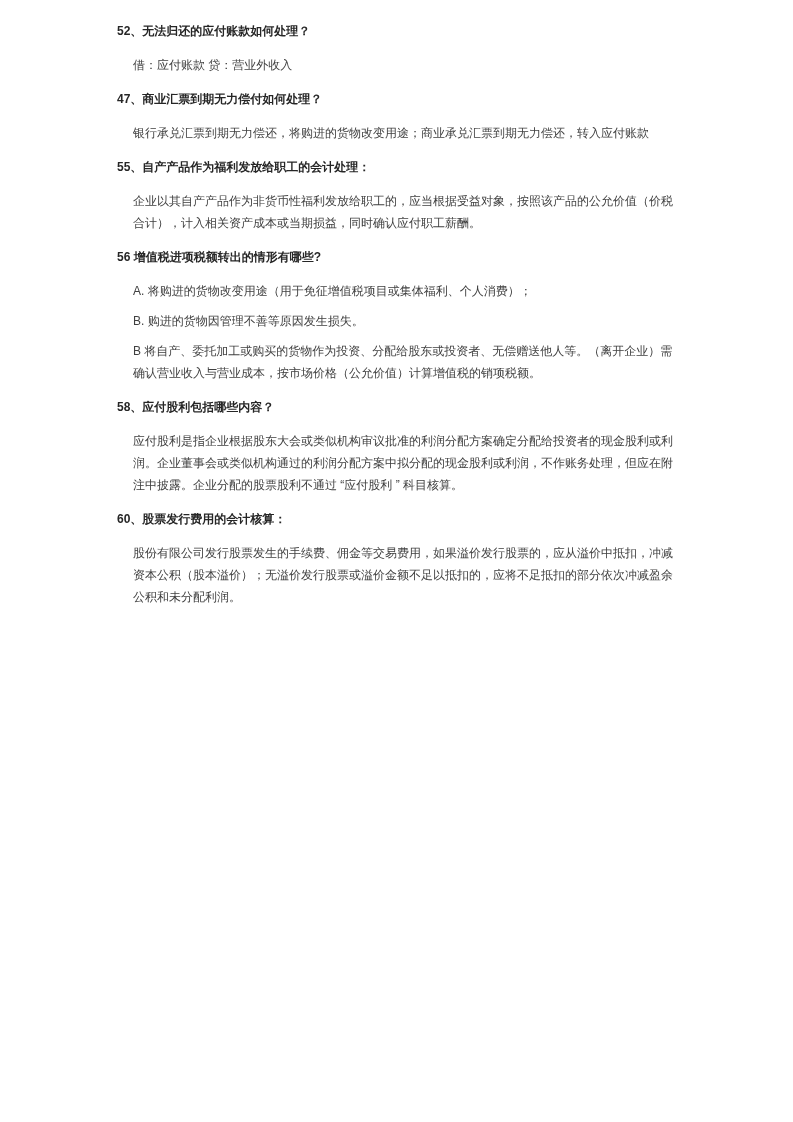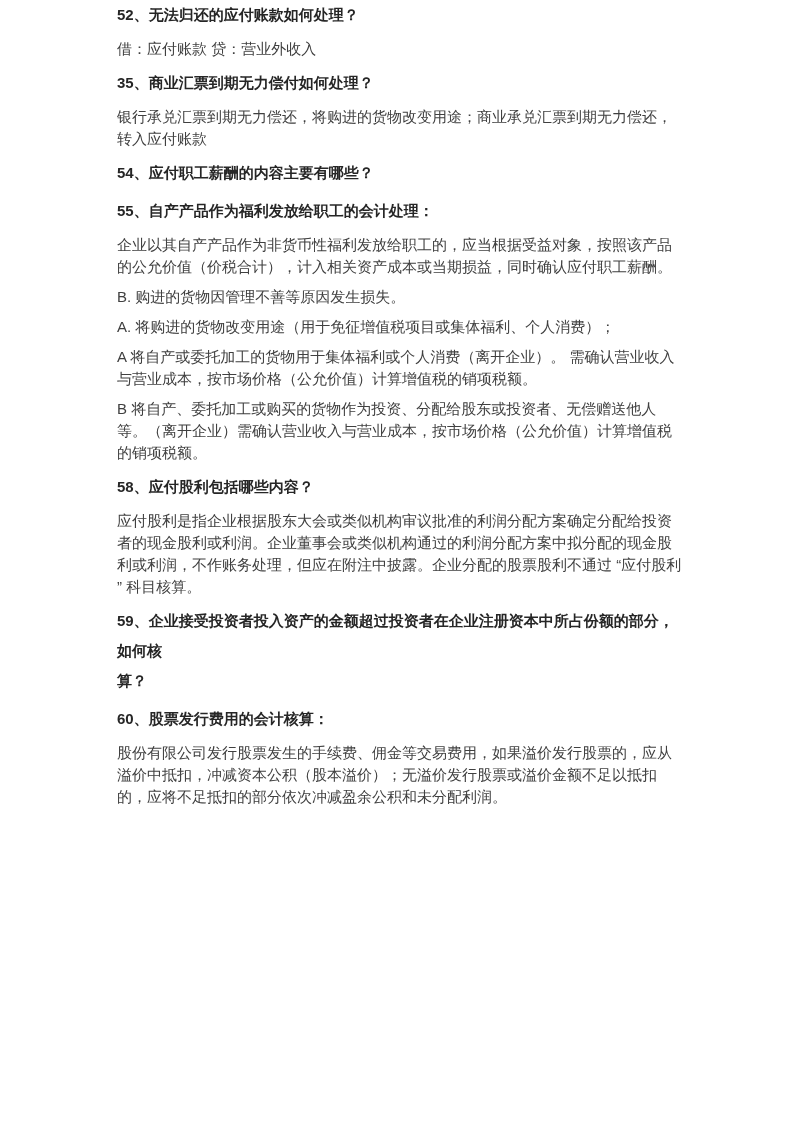--- a/index.html
+++ b/index.html
@@ -10,55 +10,52 @@
     width: 793px;
     height: 1122px;
     background: var(--page-bg, #ffffff);
     font-family: "Liberation Sans", "DejaVu Sans", sans-serif;
     position: relative;
     overflow: hidden;
   }
   .doc-body {
     position: absolute;
     left: 117px;
-    top: 0;
+    top: 16px;
     width: 566px;
-    font-size: 15px;
+    font-size: 12px;
   }
   .doc-body .heading {
     font-weight: 700;
     color: var(--heading-color, #262626);
     line-height: 30px;
     margin: 0 0 8px 0;
     white-space: pre-line;
   }
   .doc-body .para {
     font-weight: 400;
     color: var(--body-color, #404040);
     line-height: 22px;
-    margin: 0 0 8px 0;
+    margin: 0 0 8px 16px;
   }
 </style>
 </head>
 <body>
 
 <div class="doc-page">
   <div class="doc-body">
 
   <div class="heading">52、无法归还的应付账款如何处理？</div>
       <div class="para">借：应付账款 贷：营业外收入</div>
-      <div class="heading">35、商业汇票到期无力偿付如何处理？</div>
+      <div class="heading">47、商业汇票到期无力偿付如何处理？</div>
       <div class="para">银行承兑汇票到期无力偿还，将购进的货物改变用途；商业承兑汇票到期无力偿还，转入应付账款</div>
-      <div class="heading">54、应付职工薪酬的内容主要有哪些？</div>
       <div class="heading">55、自产产品作为福利发放给职工的会计处理：</div>
       <div class="para">企业以其自产产品作为非货币性福利发放给职工的，应当根据受益对象，按照该产品的公允价值（价税合计），计入相关资产成本或当期损益，同时确认应付职工薪酬。</div>
+      <div class="heading">56 增值税进项税额转出的情形有哪些?</div>
+      <div class="para">A. 将购进的货物改变用途（用于免征增值税项目或集体福利、个人消费）；</div>
       <div class="para">B. 购进的货物因管理不善等原因发生损失。</div>
-      <div class="para">A. 将购进的货物改变用途（用于免征增值税项目或集体福利、个人消费）；</div>
-      <div class="para">A 将自产或委托加工的货物用于集体福利或个人消费（离开企业）。 需确认营业收入与营业成本，按市场价格（公允价值）计算增值税的销项税额。</div>
       <div class="para">B 将自产、委托加工或购买的货物作为投资、分配给股东或投资者、无偿赠送他人等。（离开企业）需确认营业收入与营业成本，按市场价格（公允价值）计算增值税的销项税额。</div>
       <div class="heading">58、应付股利包括哪些内容？</div>
       <div class="para">应付股利是指企业根据股东大会或类似机构审议批准的利润分配方案确定分配给投资者的现金股利或利润。企业董事会或类似机构通过的利润分配方案中拟分配的现金股利或利润，不作账务处理，但应在附注中披露。企业分配的股票股利不通过 “应付股利 ” 科目核算。</div>
-      <div class="heading">59、企业接受投资者投入资产的金额超过投资者在企业注册资本中所占份额的部分，如何核
-算？</div>
       <div class="heading">60、股票发行费用的会计核算：</div>
       <div class="para">股份有限公司发行股票发生的手续费、佣金等交易费用，如果溢价发行股票的，应从溢价中抵扣，冲减资本公积（股本溢价）；无溢价发行股票或溢价金额不足以抵扣的，应将不足抵扣的部分依次冲减盈余公积和未分配利润。</div>
     </div>
 </div>
 
 </body></html>

